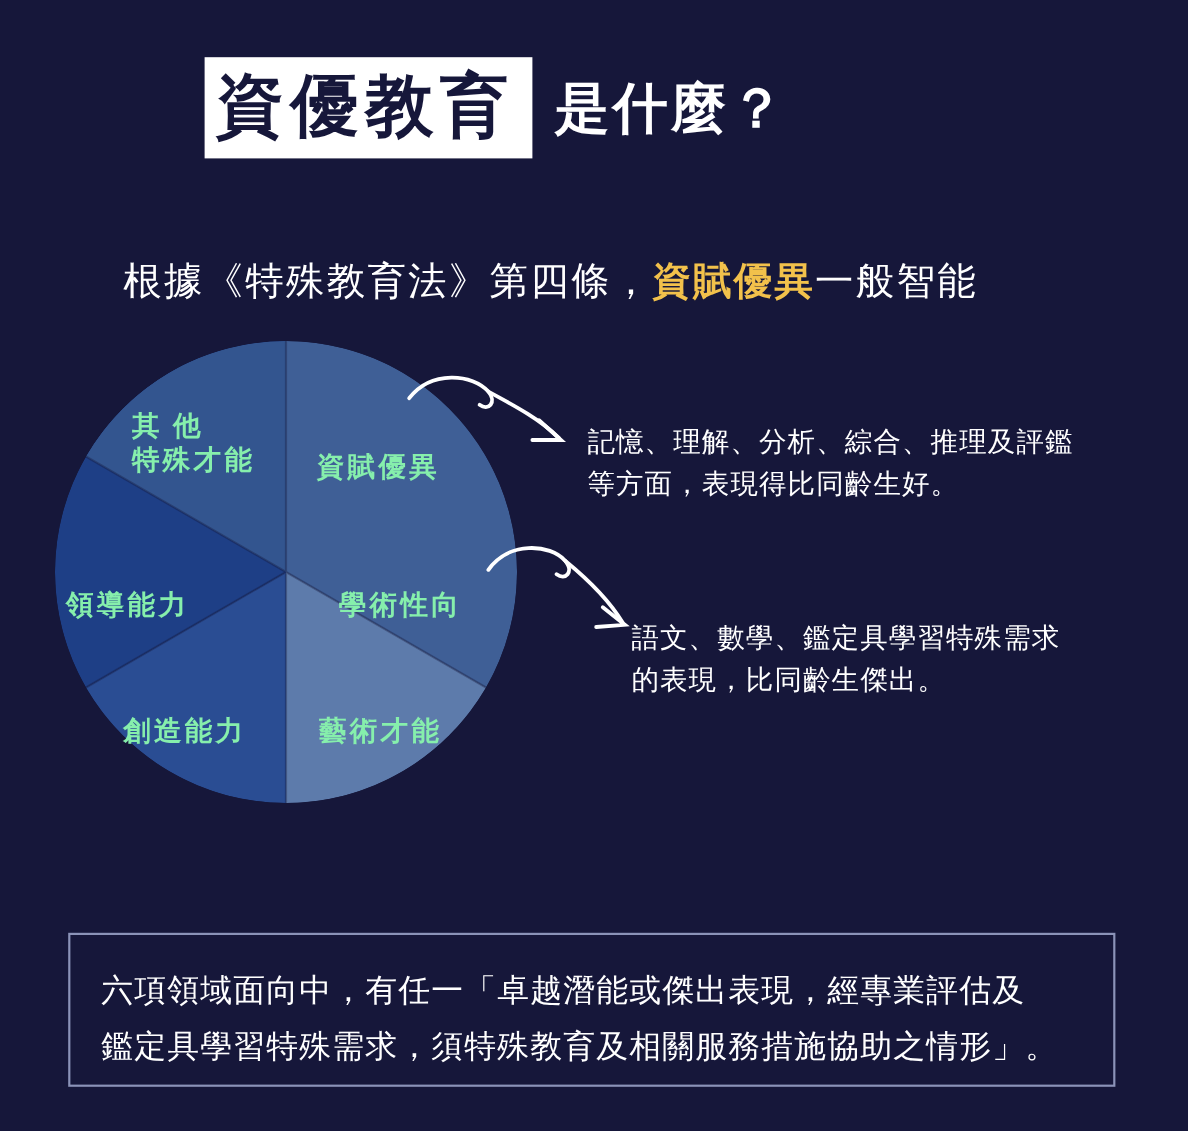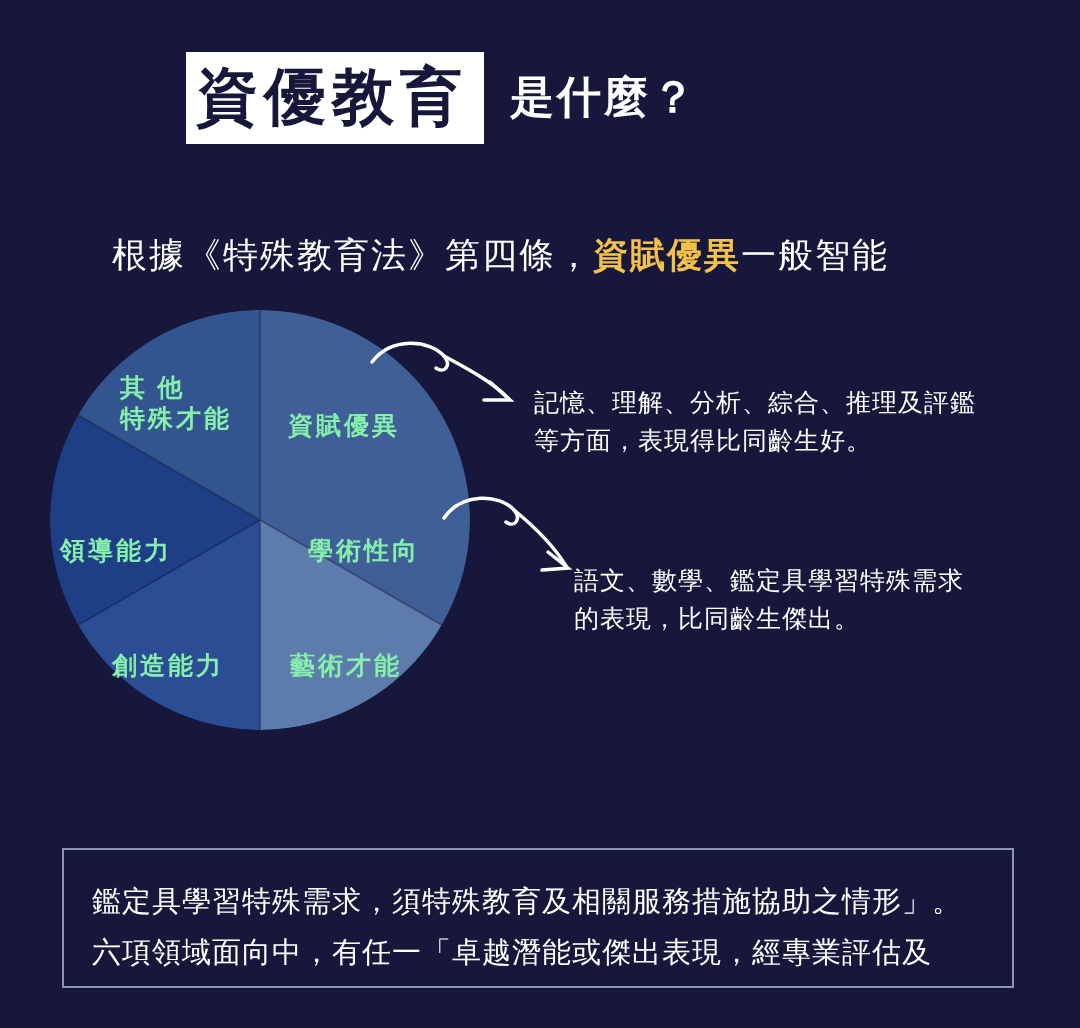--- a/index.html
+++ b/index.html
@@ -27,25 +27,25 @@
   .title-box {
     background: #ffffff;
     color: #16173a;
     font-size: 62px;
     font-weight: bold;
     letter-spacing: 6px;
     padding: 14px 16px 16px 10px;
     line-height: 1;
   }
   .title-rest {
-    font-size: 44px;
+    font-size: 50px;
     font-weight: bold;
     color: #ffffff;
     letter-spacing: 3px;
-    margin-left: 26px;
+    margin-left: 20px;
     line-height: 1;
   }
 
   
   .lead {
     position: absolute;
     left: 112px;
     top: 232px;
     font-size: 35px;
     letter-spacing: 2px;
@@ -195,15 +195,15 @@
   <div>記憶、理解、分析、綜合、推理及評鑑</div>
   <div>等方面，表現得比同齡生好。</div>
 </div>
 <div class="callout callout-2">
   <div>語文、數學、鑑定具學習特殊需求</div>
   <div>的表現，比同齡生傑出。</div>
 </div>
 
 <div class="bottom-box"></div>
 <div class="bottom-text">
+  <div>六項領域面向中，有任一「卓越潛能或傑出表現，經專業評估及</div>
   <div>鑑定具學習特殊需求，須特殊教育及相關服務措施協助之情形」。</div>
-  <div>六項領域面向中，有任一「卓越潛能或傑出表現，經專業評估及</div>
 </div>
 
 </body></html>

